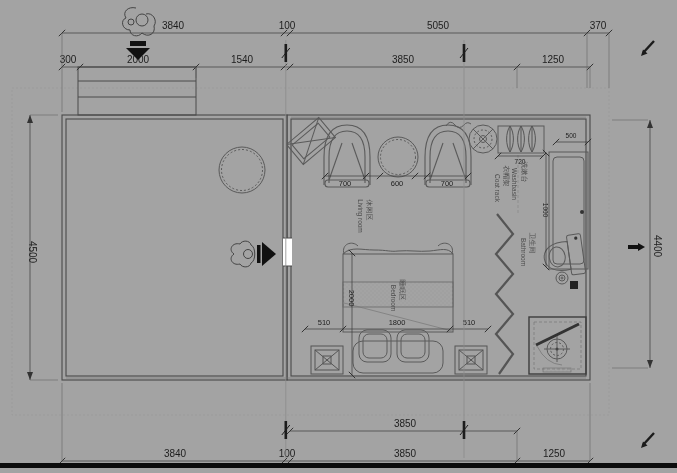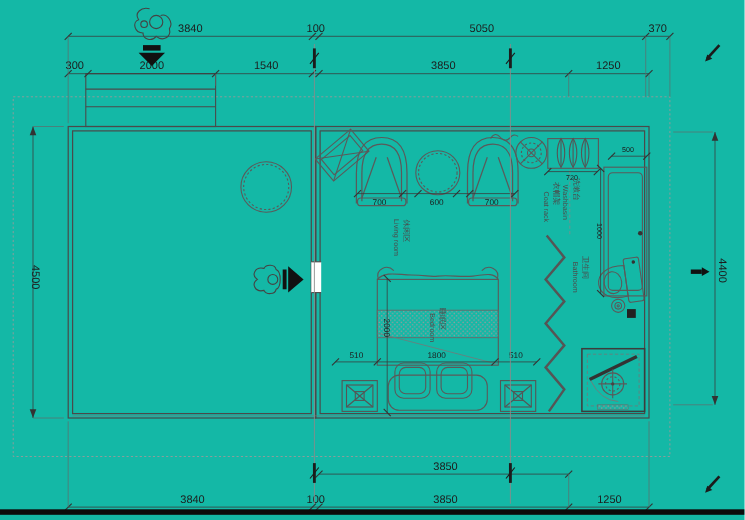--- a/index.html
+++ b/index.html
@@ -1,16 +1,16 @@
 <!DOCTYPE html>
 <html><head>
 <meta charset="utf-8">
 <style>
   html,body{margin:0;padding:0;background:#fff;}
-  #stage{position:relative;width:677px;height:473px;background:#14b8a6;overflow:hidden;
+  #stage{position:relative;width:677px;height:473px;background:#a3a3a3;overflow:hidden;
          font-family:"Liberation Sans", sans-serif;}
   svg{position:absolute;left:0;top:0;}
   text{fill:#1d1d1d;font-family:"Liberation Sans", sans-serif;}
   .dim{font-size:10px;}
   .dimS{font-size:7.5px;}
   .dimXS{font-size:6.5px;}
   .zh{font-size:7px;fill:#4b4b4b;}
   .en{font-size:6.5px;fill:#4b4b4b;}
   .thin{stroke:#666;stroke-width:.6;}
   .wall{stroke:#4a4a4a;stroke-width:1.1;fill:none;}

